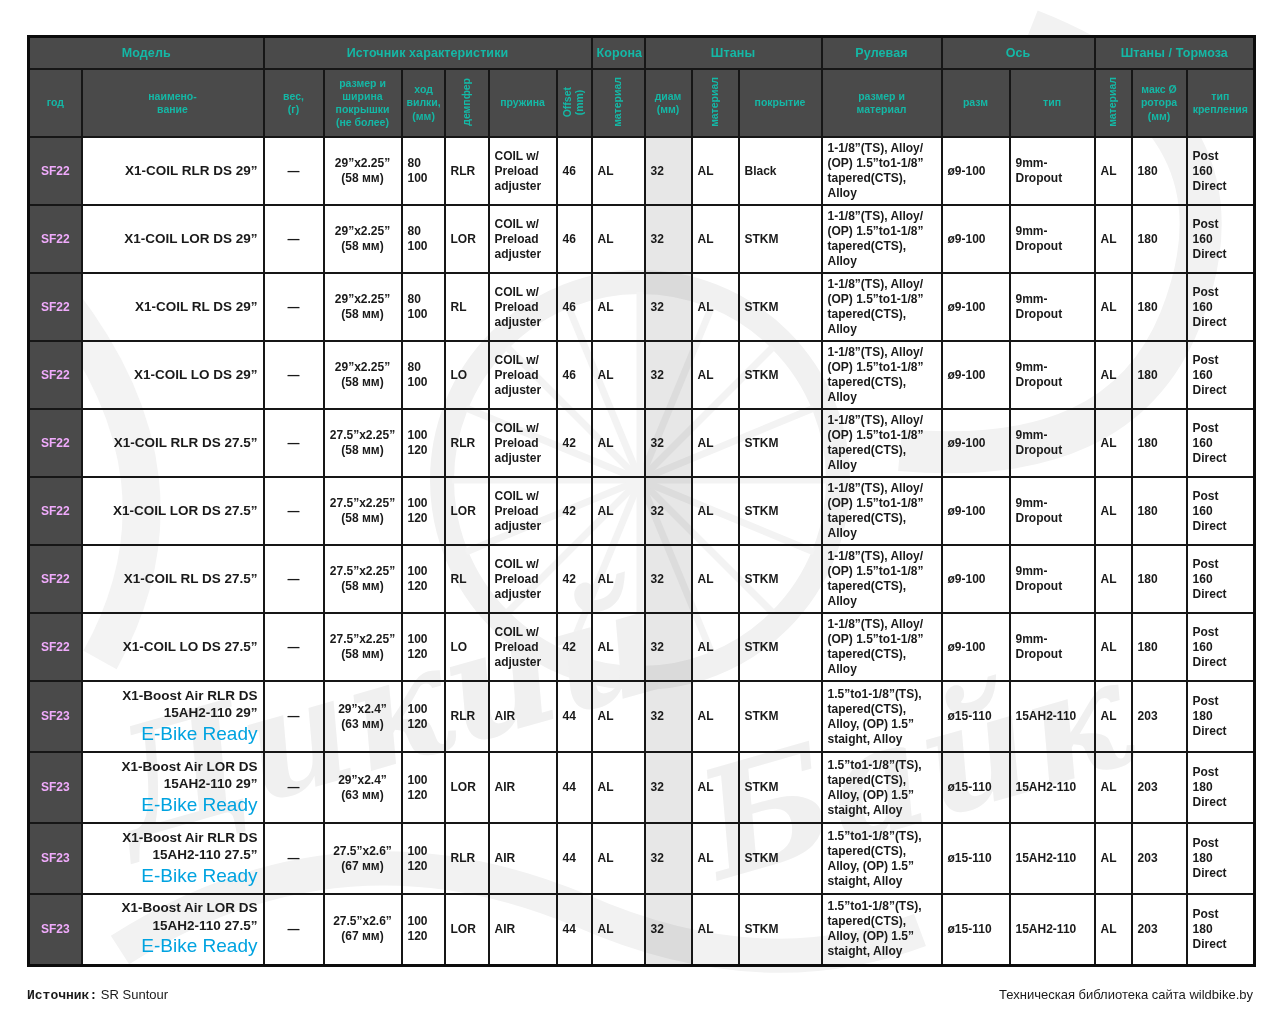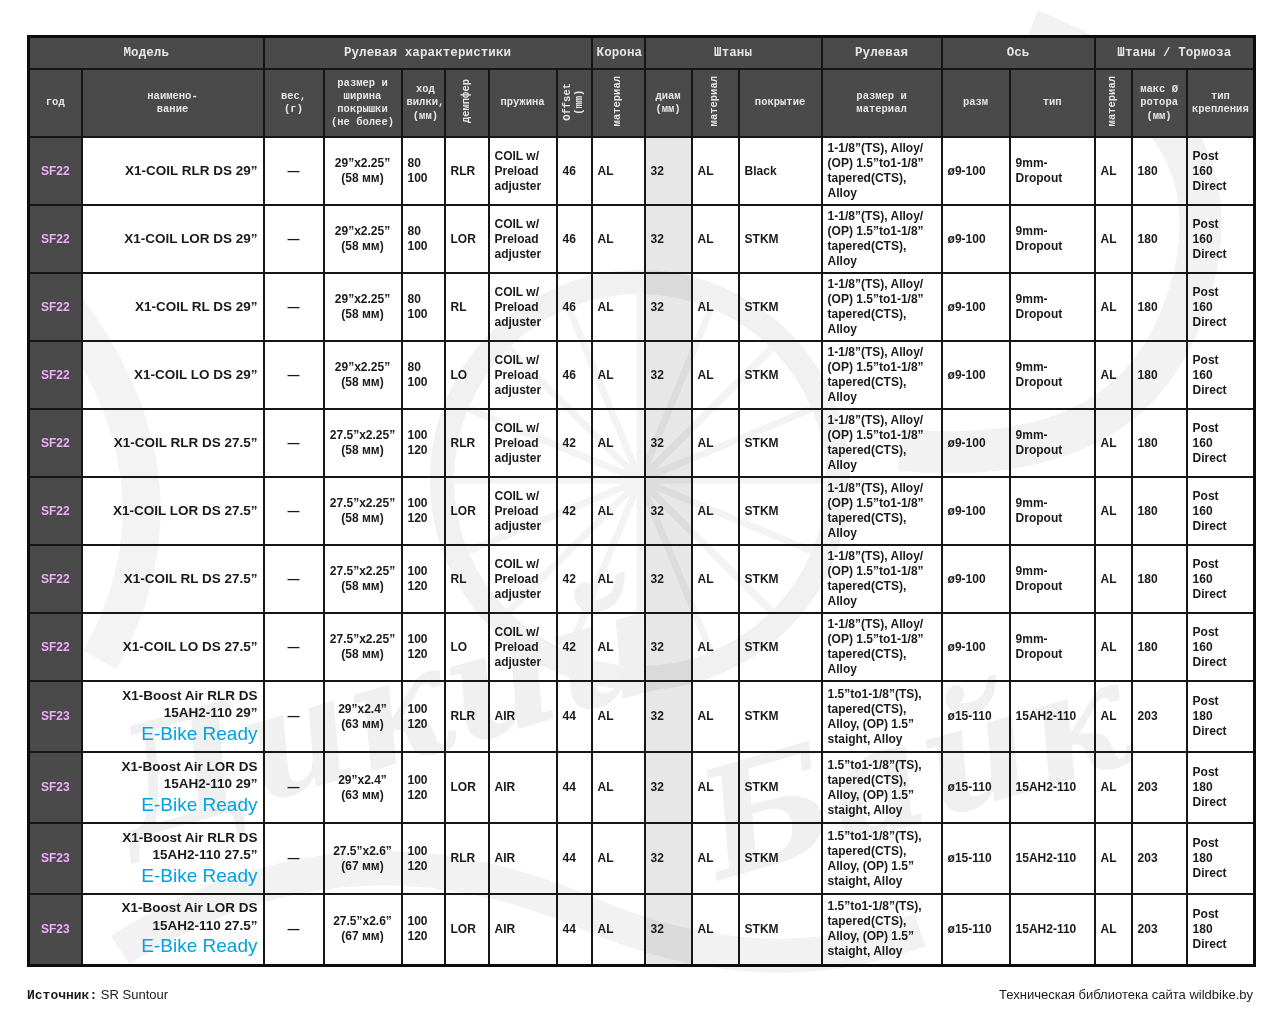--- a/index.html
+++ b/index.html
@@ -8,22 +8,22 @@
     font-family:"Liberation Sans",sans-serif;color:#1a1a1a;overflow:hidden;
   }
   .watermark{position:absolute;left:0;top:0;z-index:0;}
   table.spec{
     position:absolute;left:27px;top:35px;width:1226px;z-index:1;
     border-collapse:collapse;table-layout:fixed;
     border:3px solid #0c0c0c;
   }
   th,td{border:2px solid #161616;overflow:hidden;}
   thead th{
-    background:#4a4a4a;color:#e5e5e5;font-weight:bold;text-align:center;
-    vertical-align:middle;padding:2px 4px;font-family:Liberation Mono, monospace;
+    background:#4a4a4a;color:#14b8a6;font-weight:bold;text-align:center;
+    vertical-align:middle;padding:2px 4px;
   }
   tr.grp th{font-size:12.5px;height:26px;letter-spacing:.1px;}
   tr.sub th{height:62px;font-size:10.5px;}
   tr.sub .lbl{white-space:pre-line;line-height:1.25;display:inline-block;}
   tr.sub th.v .lbl{writing-mode:vertical-rl;transform:rotate(180deg);line-height:1.1;}
   tbody tr{height:68px;}
   tbody tr.tall{height:71px;}
   td{
     font-weight:bold;font-size:12px;line-height:1.25;vertical-align:middle;
     padding:3px 5px;background:transparent;
@@ -86,21 +86,21 @@
       <col style="width:120px">
         <col style="width:68px">
         <col style="width:85px">
       <col style="width:37px">
         <col style="width:55px">
         <col style="width:68px">
     </colgroup>
     <thead>
       <tr class="grp">
         <th colspan="2"><span class="lbl">Модель</span></th>
-        <th colspan="6"><span class="lbl">Рулевая характеристики</span></th>
+        <th colspan="6"><span class="lbl">Источник характеристики</span></th>
         <th colspan="1"><span class="lbl">Корона</span></th>
         <th colspan="3"><span class="lbl">Штаны</span></th>
         <th colspan="1"><span class="lbl">Рулевая</span></th>
         <th colspan="2"><span class="lbl">Ось</span></th>
         <th colspan="3"><span class="lbl">Штаны / Тормоза</span></th>
       </tr>
       <tr class="sub">
         <th><span class="lbl">год</span></th>
         <th><span class="lbl">наимено-
 вание</span></th>

